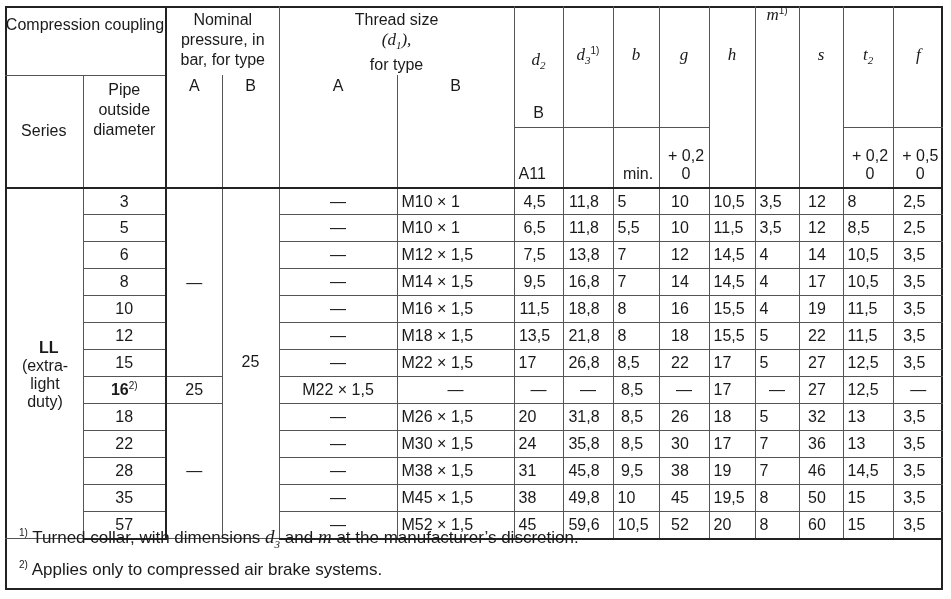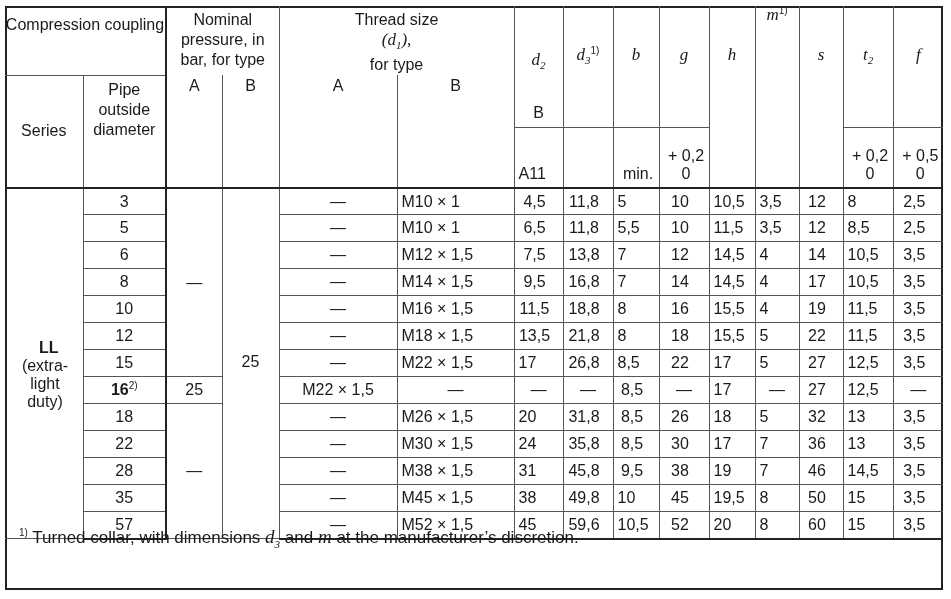--- a/index.html
+++ b/index.html
@@ -316,13 +316,17 @@
 
 <div class="foot">
   <div>
     <sup>1)</sup>
     <span>Turned collar, with dimensions</span>
     <span class="math"><span>d</span><sub>3</sub></span>
     <span>and</span>
     <span class="math">m</span>
     <span>at the manufacturer’s discretion.</span>
   </div>
+  <div>
+    <sup>2)</sup>
+    <span>Applies only to compressed air brake systems.</span>
+  </div>
 </div>
 
 </body></html>

